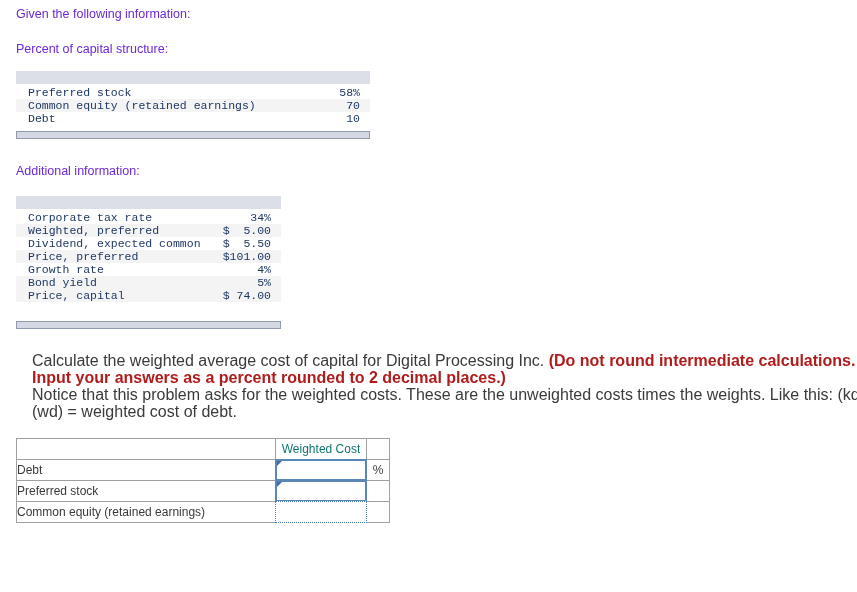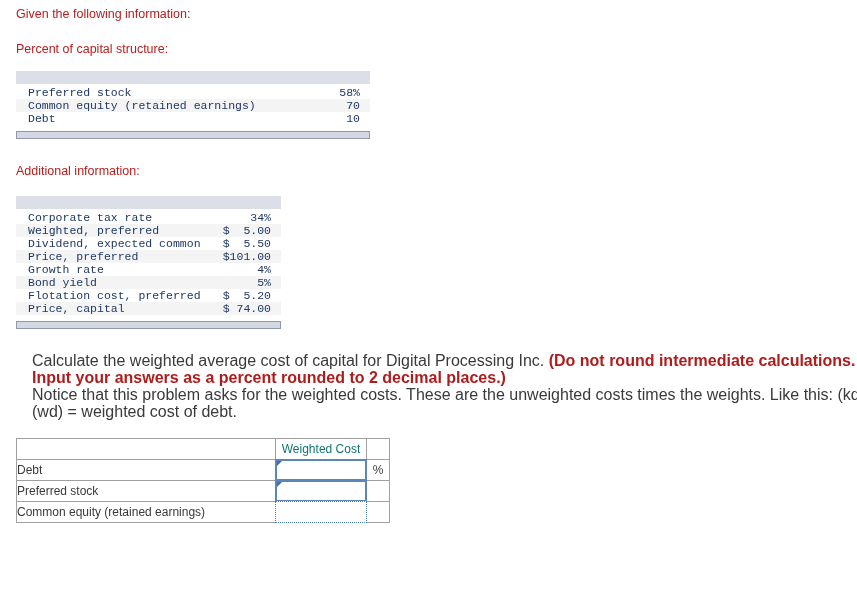--- a/index.html
+++ b/index.html
@@ -14,21 +14,21 @@
     font-family: "Liberation Sans", sans-serif;
     color: #333333;
     overflow: hidden;
   }
 
   
   .prose {
     position: absolute;
     font-size: 12.5px;
     line-height: 16px;
-    color: #b91c1c;
+    color: #6d28d9;
     white-space: nowrap;
   }
 
   #lbl-given      { left: 16px; top: 6px;  }
   #lbl-percent    { left: 16px; top: 41px; }
   #lbl-additional { left: 16px; top: 163px;}
 
   
   .xls {
     position: absolute;
@@ -227,24 +227,20 @@
       <td class="lbl">Price, preferred</td>
       <td class="val">$101.00</td>
     </tr>
     <tr class="odd">
       <td class="lbl">Growth rate</td>
       <td class="val">4%</td>
     </tr>
     <tr class="even">
       <td class="lbl">Bond yield</td>
       <td class="val">5%</td>
-    </tr>
-    <tr class="odd">
-      <td class="lbl">Flotation cost, preferred</td>
-      <td class="val">$  5.20</td>
     </tr>
     <tr class="even">
       <td class="lbl">Price, capital</td>
       <td class="val">$ 74.00</td>
     </tr>
   </tbody>
 </table>
 
 <div class="xls-foot" id="t2-foot"></div>
 

